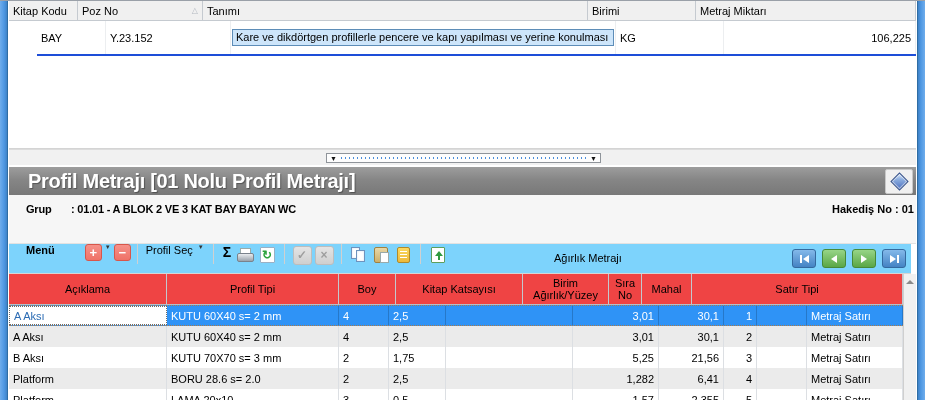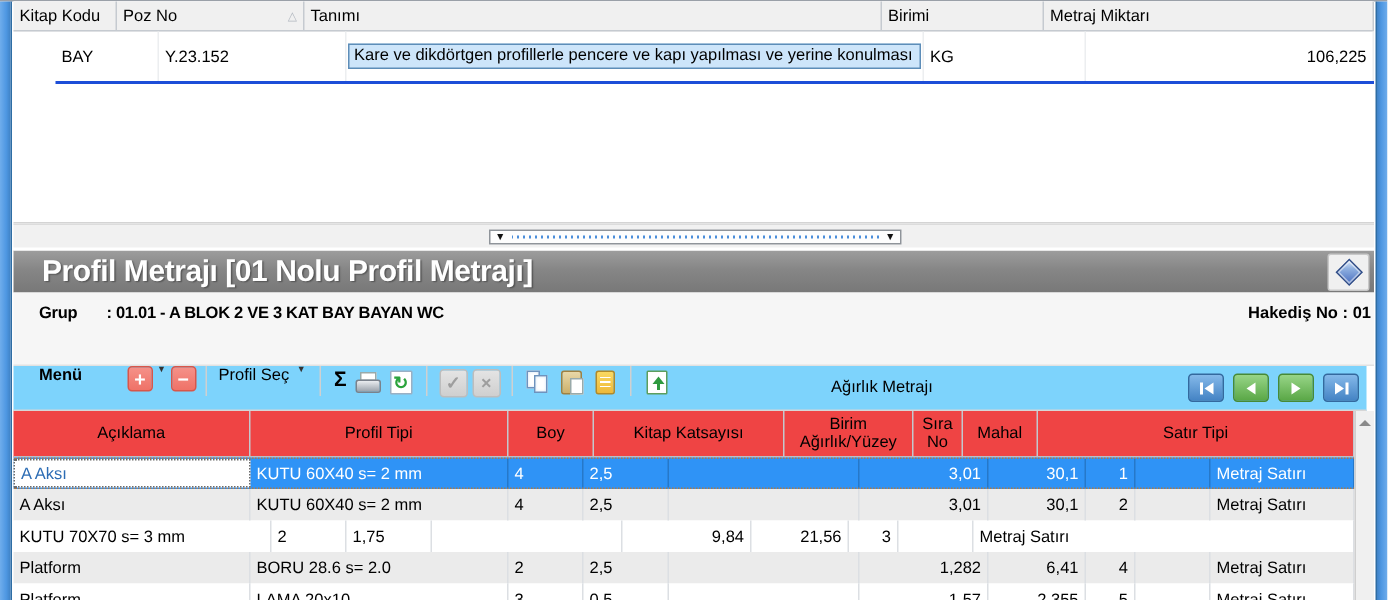--- a/index.html
+++ b/index.html
@@ -290,25 +290,26 @@
         <div class="gc c3">2,5</div>
         <div class="gc c4 a-r"></div>
         <div class="gc c5 a-r">3,01</div>
         <div class="gc c6 a-r">30,1</div>
         <div class="gc c7 a-r">2</div>
         <div class="gc c8"></div>
         <div class="gc c9">Metraj Satırı</div>
       </div>
 
       <div class="g-row">
+        <div class="gc c0">B Aksı</div>
         <div class="gc c1">KUTU 70X70 s= 3 mm</div>
         <div class="gc c2">2</div>
         <div class="gc c3">1,75</div>
         <div class="gc c4 a-r"></div>
-        <div class="gc c5 a-r">9,84</div>
+        <div class="gc c5 a-r">5,25</div>
         <div class="gc c6 a-r">21,56</div>
         <div class="gc c7 a-r">3</div>
         <div class="gc c8"></div>
         <div class="gc c9">Metraj Satırı</div>
       </div>
 
       <div class="g-row alt">
         <div class="gc c0">Platform</div>
         <div class="gc c1">BORU 28.6 s= 2.0</div>
         <div class="gc c2">2</div>

